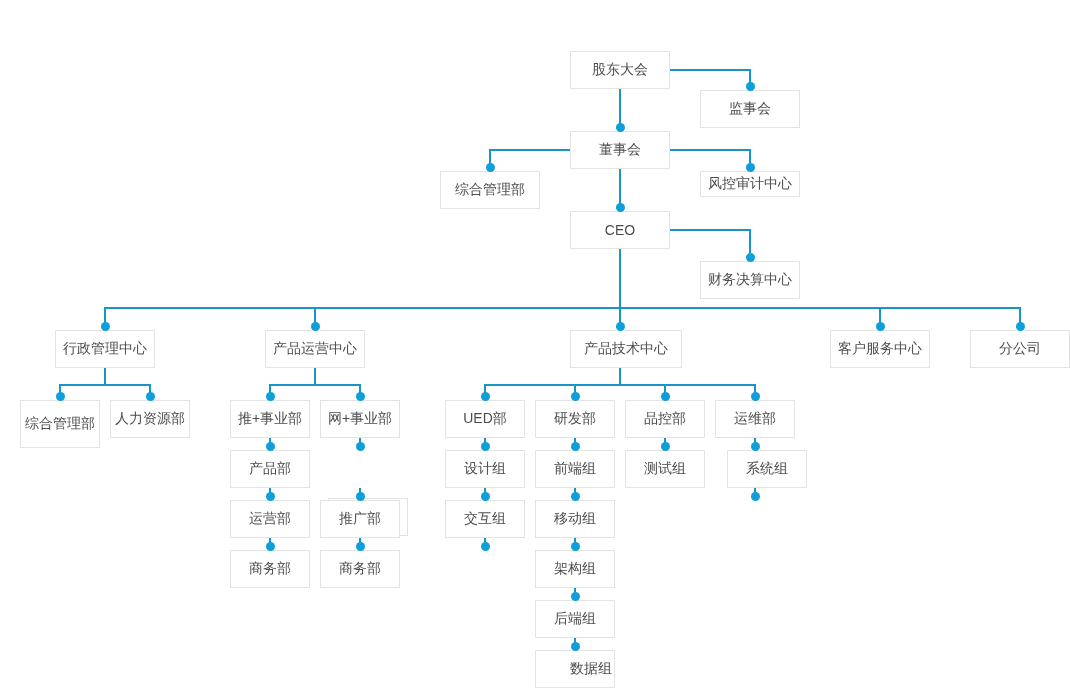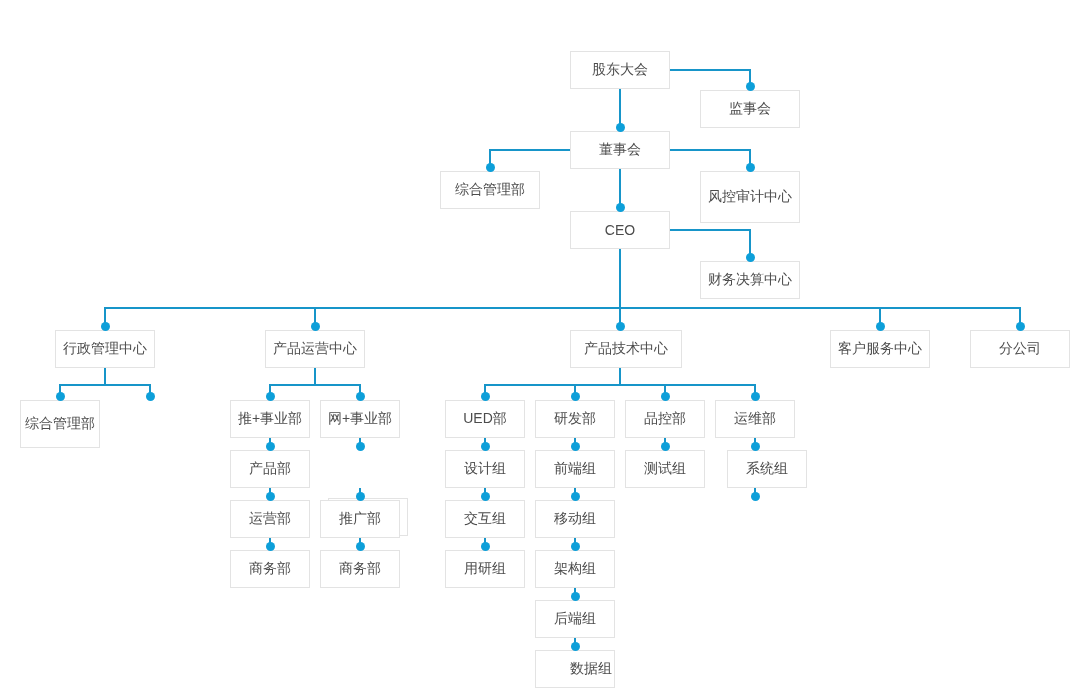--- a/index.html
+++ b/index.html
@@ -119,44 +119,44 @@
     <div class="line" style="left: 664px; top: 438px; width: 2px; height: 12px;"></div>
     <div class="dot" style="left: 660.5px; top: 441.5px; width: 9px; height: 9px;"></div>
     <div class="line" style="left: 754px; top: 438px; width: 2px; height: 12px;"></div>
     <div class="dot" style="left: 750.5px; top: 441.5px; width: 9px; height: 9px;"></div>
     <div class="line" style="left: 754px; top: 488px; width: 2px; height: 12px;"></div>
     <div class="dot" style="left: 750.5px; top: 491.5px; width: 9px; height: 9px;"></div>
     <div class="node" style="left: 570px; top: 51px; width: 100px; height: 38px;">股东大会</div>
     <div class="node" style="left: 700px; top: 90px; width: 100px; height: 38px;">监事会</div>
     <div class="node" style="left: 570px; top: 131px; width: 100px; height: 38px;">董事会</div>
     <div class="node" style="left: 440px; top: 171px; width: 100px; height: 38px;">综合管理部</div>
-    <div class="node" style="left: 700px; top: 171px; width: 100px; height: 52px;">风控审计中心</div>
+    <div class="node" style="left: 700px; top: 171px; width: 100px; height: 26px;">风控审计中心</div>
     <div class="node" style="left: 570px; top: 211px; width: 100px; height: 38px;">CEO</div>
     <div class="node" style="left: 700px; top: 261px; width: 100px; height: 38px;">财务决算中心</div>
     <div class="node" style="left: 55px; top: 330px; width: 100px; height: 38px;">行政管理中心</div>
     <div class="node" style="left: 265px; top: 330px; width: 100px; height: 38px;">产品运营中心</div>
     <div class="node" style="left: 570px; top: 330px; width: 112px; height: 38px;">产品技术中心</div>
     <div class="node" style="left: 830px; top: 330px; width: 100px; height: 38px;">客户服务中心</div>
     <div class="node" style="left: 970px; top: 330px; width: 100px; height: 38px;">分公司</div>
     <div class="node" style="left: 20px; top: 400px; width: 80px; height: 48px;">综合管理部</div>
+    <div class="node" style="left: 110px; top: 400px; width: 80px; height: 38px;">人力资源部</div>
     <div class="node" style="left: 230px; top: 400px; width: 80px; height: 38px;">推+事业部</div>
     <div class="node" style="left: 320px; top: 400px; width: 80px; height: 38px;">网+事业部</div>
     <div class="node" style="left: 445px; top: 400px; width: 80px; height: 38px;">UED部</div>
     <div class="node" style="left: 535px; top: 400px; width: 80px; height: 38px;">研发部</div>
     <div class="node" style="left: 625px; top: 400px; width: 80px; height: 38px; text-align: center;">品控部</div>
     <div class="node" style="left: 715px; top: 400px; width: 80px; height: 38px;">运维部</div>
     <div class="node" style="left: 230px; top: 450px; width: 80px; height: 38px;">产品部</div>
     <div class="node" style="left: 328px; top: 450px; width: 80px; height: 38px; margin-top: 48px;">项目部</div>
     <div class="node" style="left: 445px; top: 450px; width: 80px; height: 38px;">设计组</div>
     <div class="node" style="left: 535px; top: 450px; width: 80px; height: 38px;">前端组</div>
     <div class="node" style="left: 625px; top: 450px; width: 80px; height: 38px;">测试组</div>
     <div class="node" style="left: 715px; top: 450px; width: 80px; height: 38px; margin-left: 12px;">系统组</div>
     <div class="node" style="left: 230px; top: 500px; width: 80px; height: 38px;">运营部</div>
     <div class="node" style="left: 320px; top: 500px; width: 80px; height: 38px;">推广部</div>
     <div class="node" style="left: 445px; top: 500px; width: 80px; height: 38px;">交互组</div>
     <div class="node" style="left: 535px; top: 500px; width: 80px; height: 38px;">移动组</div>
     <div class="node" style="left: 230px; top: 550px; width: 80px; height: 38px;">商务部</div>
     <div class="node" style="left: 320px; top: 550px; width: 80px; height: 38px;">商务部</div>
-    <div class="node" style="left: 445px; top: 550px; width: 80px; height: 38px;">用研组</div>
     <div class="node" style="left: 535px; top: 550px; width: 80px; height: 38px;">架构组</div>
     <div class="node" style="left: 535px; top: 600px; width: 80px; height: 38px;">后端组</div>
     <div class="node" style="left: 535px; top: 650px; width: 80px; height: 38px; padding-left: 32px;">数据组</div>
   </div>
 
 </body></html>

